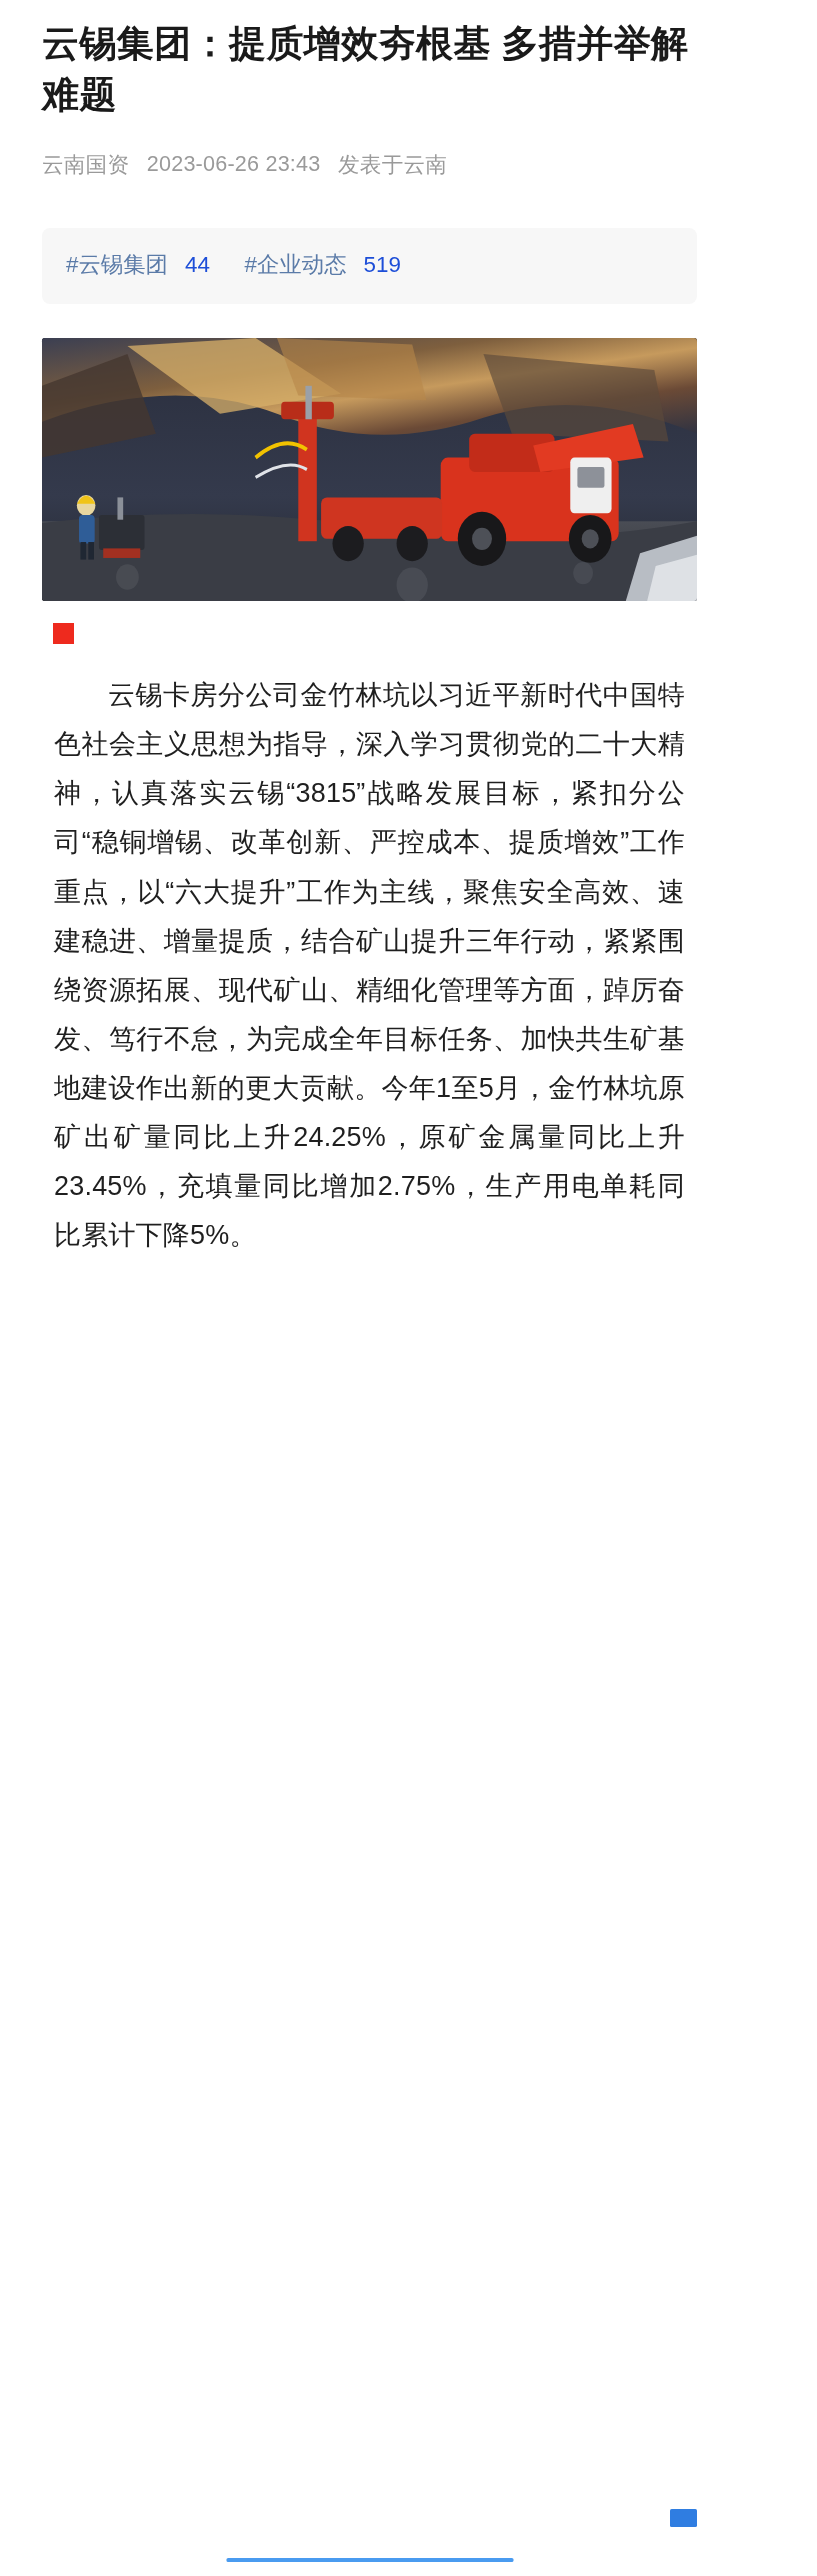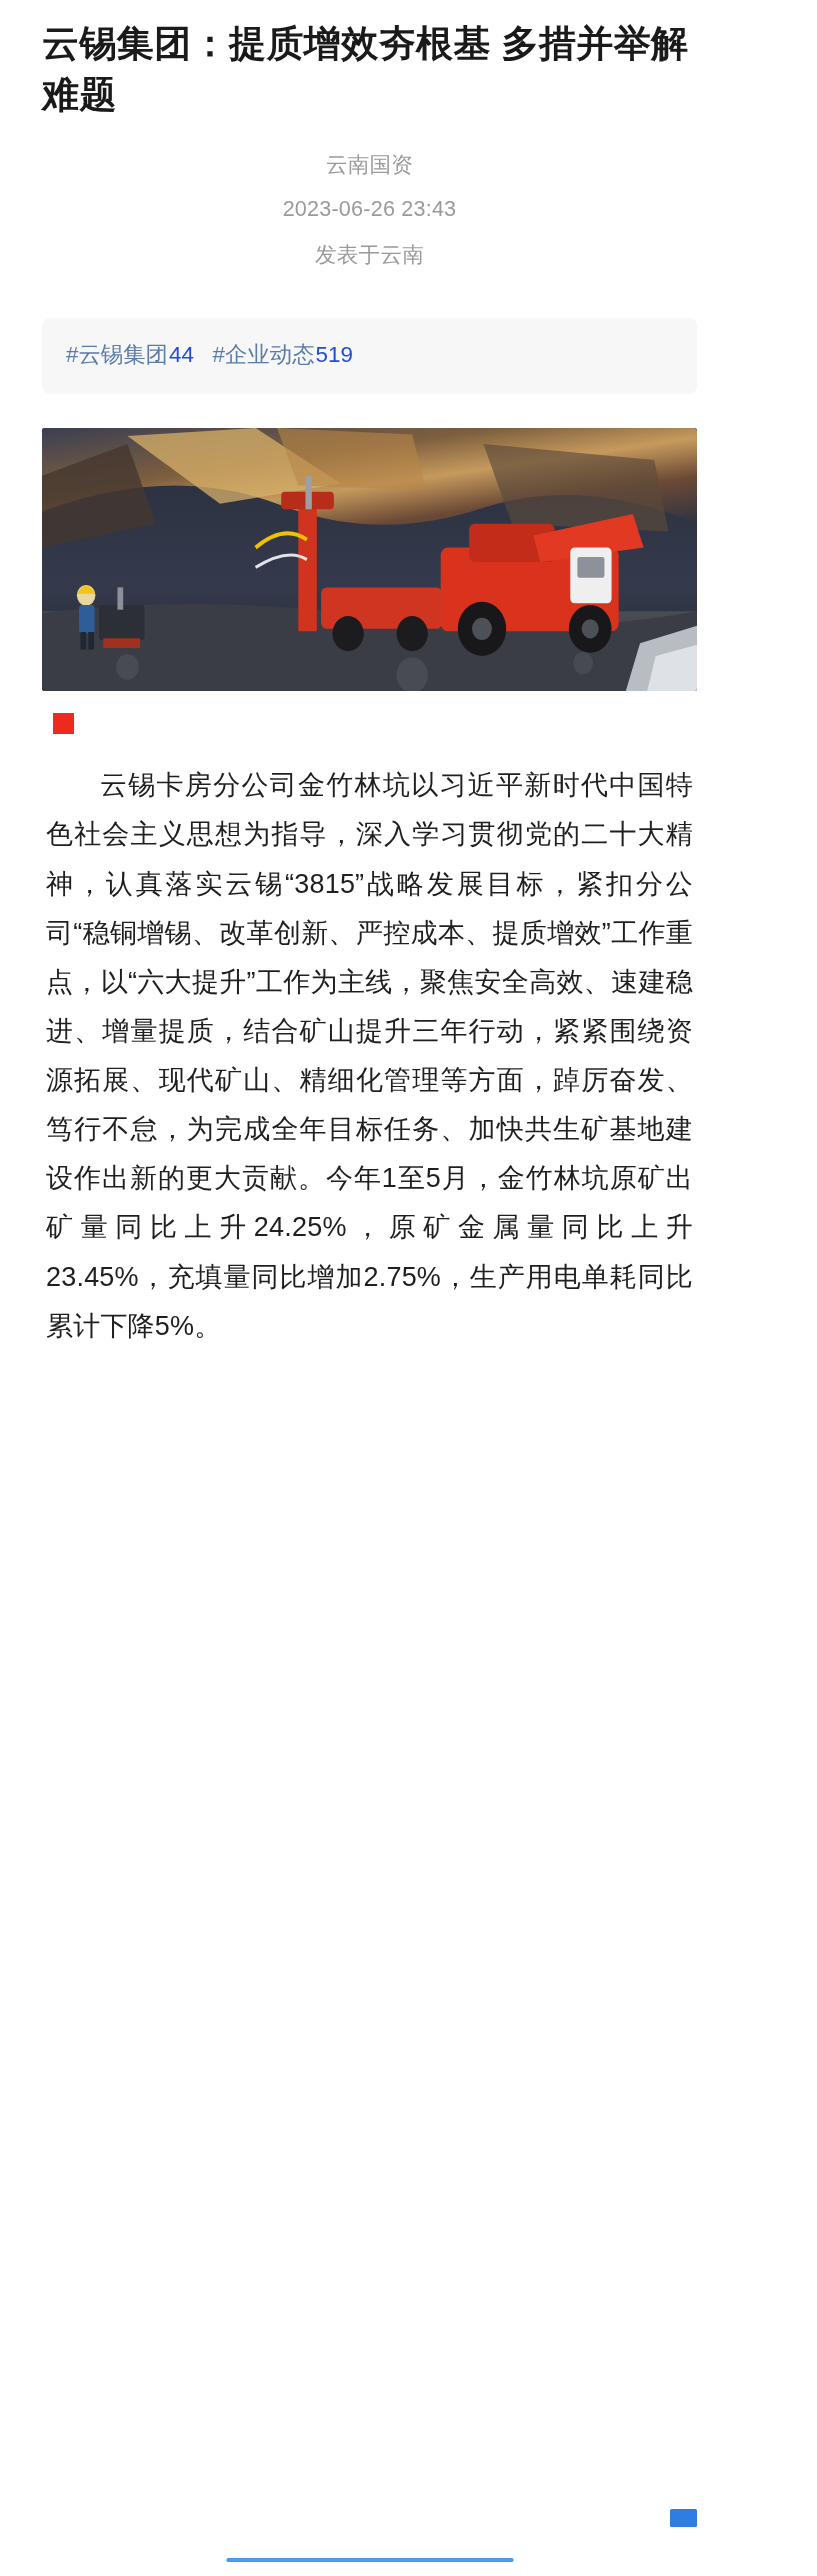--- a/index.html
+++ b/index.html
@@ -34,40 +34,39 @@
   }
   
   .meta-line {
     display: flex;
     align-items: center;
     gap: 17.6px;
     font-size: 21.6px;
     color: #9a9a9a;
     margin-bottom: 49px;
     letter-spacing: 0.2px;
-    flex-direction: column;
   }
   .meta-item { white-space: nowrap; }
   .meta-account { color: #9a9a9a; }
   
   .collection-box {
     background: #f7f7f7;
     border-radius: 8px;
     padding: 21px 24px 24px 24px;
     margin-bottom: 34px;
   }
   .collection-title {
     font-size: 21.6px;
     color: #8c8c8c;
     margin-bottom: 17.6px;
   }
   .tag-row {
     display: flex;
     align-items: baseline;
-    gap: 1px;
+    gap: 17px;
     flex-wrap: wrap;
     font-size: 22.4px;
   }
   .tag-name {
     color: #5b7ba8;
   }
   .tag-count {
     color: #1d4ed8;
     margin-right: 17.6px;
   }
@@ -101,21 +100,21 @@
   .body-text {
     font-size: 27px;
     line-height: 1.82;
     color: #1f1f1f;
     text-align: justify;
     text-justify: inter-ideograph;
     letter-spacing: 0.2px;
     margin: 0;
   }
   .body-text p {
-    margin: 4px;
+    margin: 12px;
     text-indent: 2em;
   }
   
   .bottom-badge {
     position: absolute;
     right: 42px;
     bottom: 49px;
     width: 27px;
     height: 17.6px;
     background: #2f7de1;

